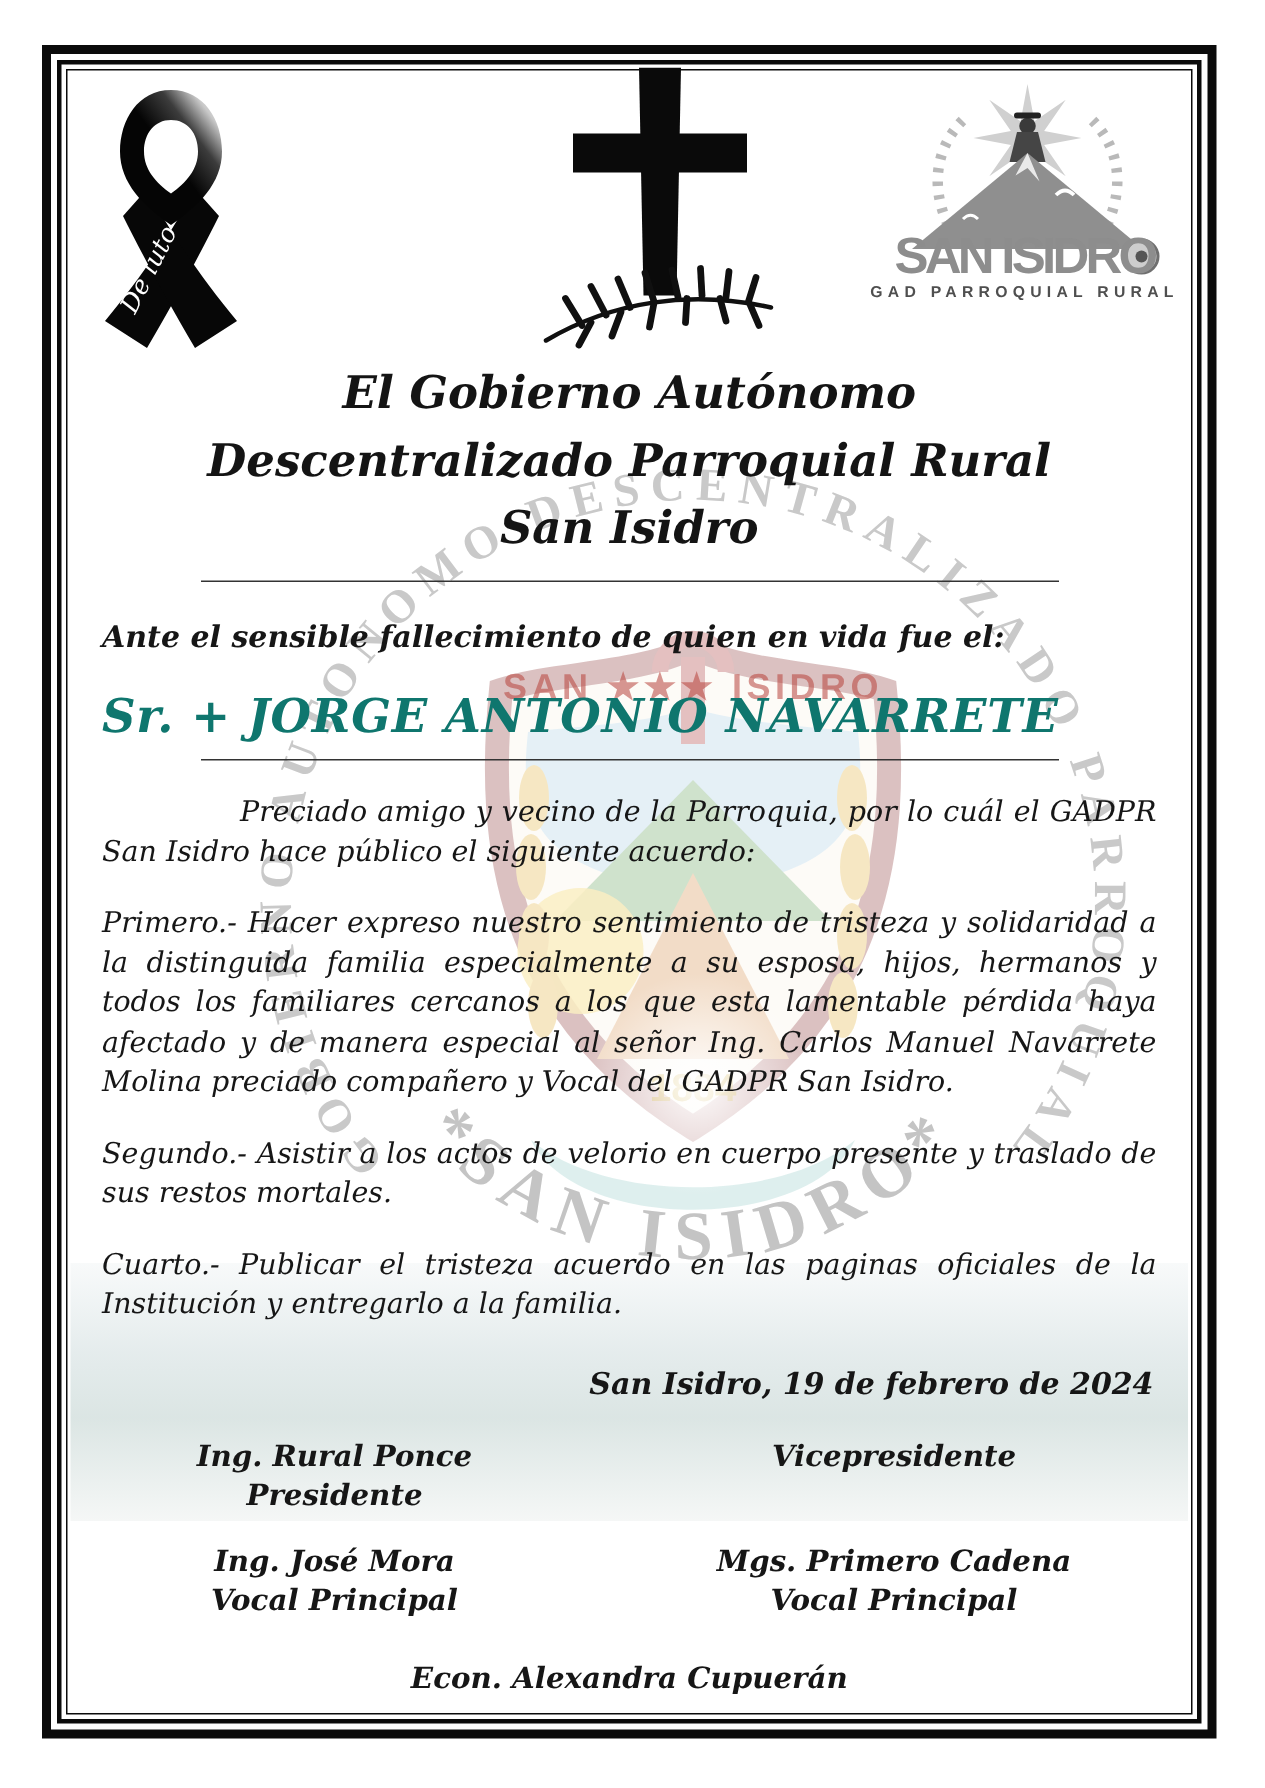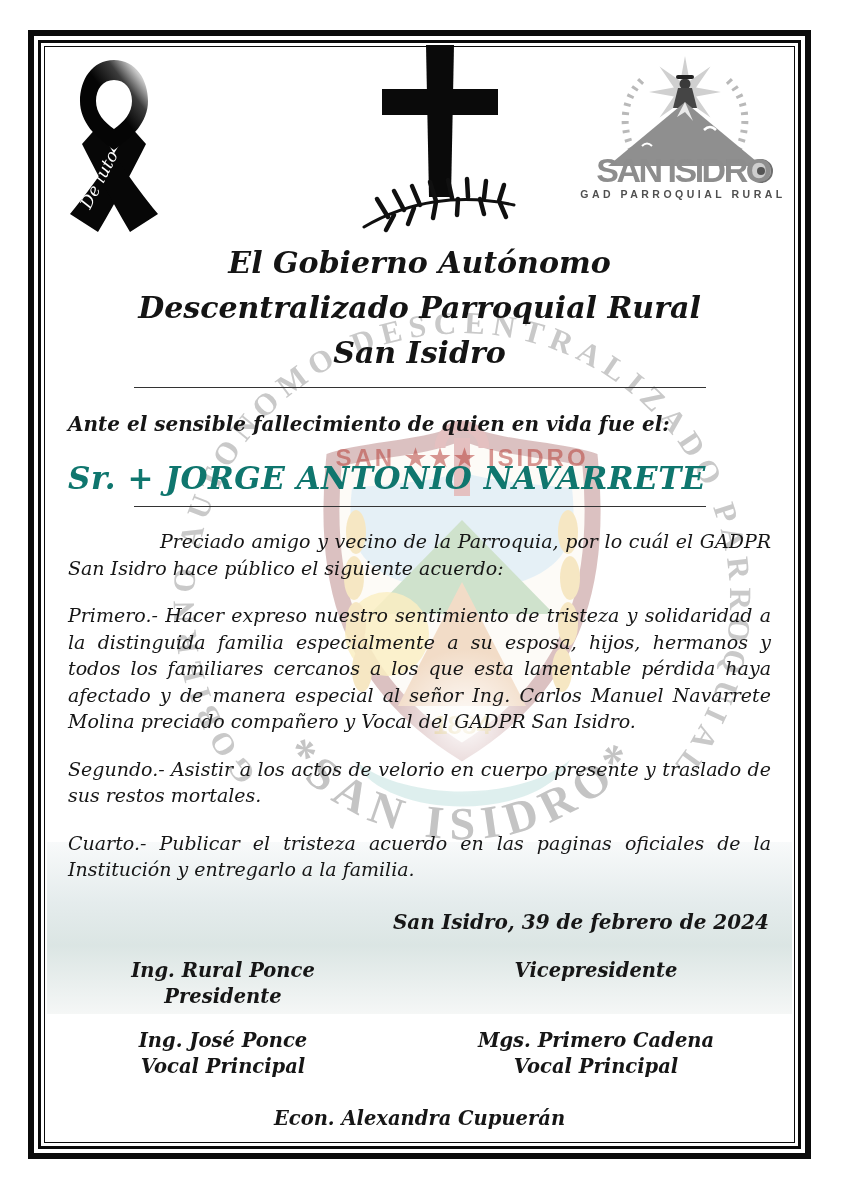--- a/index.html
+++ b/index.html
@@ -195,35 +195,35 @@
   <div class="intro">Ante el sensible fallecimiento de quien en vida fue el:</div>
 
   <div class="deceased">Sr. + JORGE ANTONIO NAVARRETE</div>
   <hr class="rule2">
 
   <p class="para indent">Preciado amigo y vecino de la Parroquia, por lo cuál el GADPR San Isidro hace público el siguiente acuerdo:</p>
   <p class="para">Primero.- Hacer expreso nuestro sentimiento de tristeza y solidaridad a la distinguida familia especialmente a su esposa, hijos, hermanos y todos los familiares cercanos a los que esta lamentable pérdida haya afectado y de manera especial al señor Ing. Carlos Manuel Navarrete Molina preciado compañero y Vocal del GADPR San Isidro.</p>
   <p class="para">Segundo.- Asistir a los actos de velorio en cuerpo presente y traslado de sus restos mortales.</p>
   <p class="para">Cuarto.- Publicar el tristeza acuerdo en las paginas oficiales de la Institución y entregarlo a la familia.</p>
 
-  <div class="date-line">San Isidro, 39 de febrero de 2024</div>
+  <div class="date-line">San Isidro, 19 de febrero de 2024</div>
 
   <div class="sig-row">
     <div class="sig col-left">
       <div>Ing. Rural Ponce</div>
       <div>Presidente</div>
     </div>
     <div class="sig col-right">
       <div>Vicepresidente</div>
     </div>
   </div>
 
   <div class="sig-row second">
     <div class="sig col-left">
-      <div>Ing. José Ponce</div>
+      <div>Ing. José Mora</div>
       <div>Vocal Principal</div>
     </div>
     <div class="sig col-right">
       <div>Mgs. Primero Cadena</div>
       <div>Vocal Principal</div>
     </div>
   </div>
 
   <div class="sig-center">
     <div>Econ. Alexandra Cupuerán</div>

